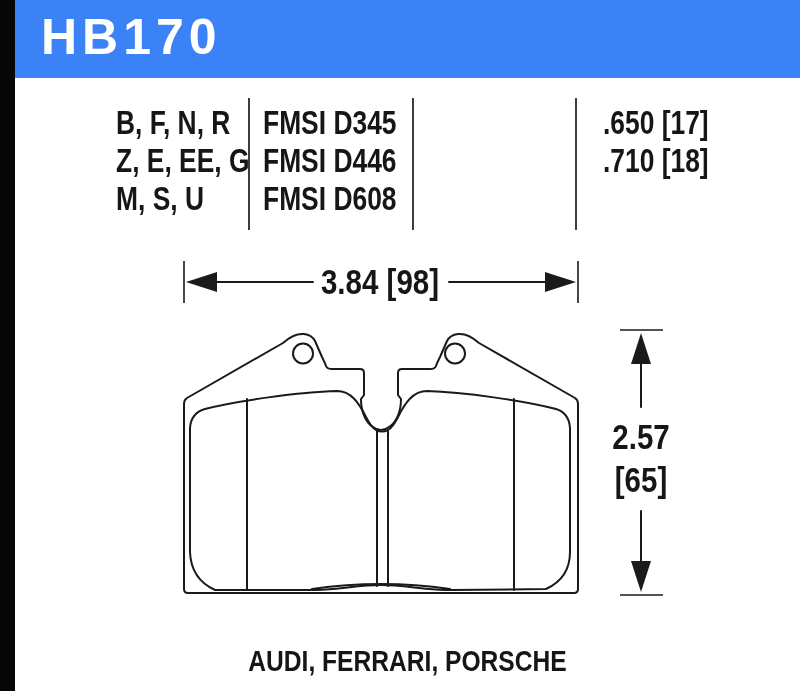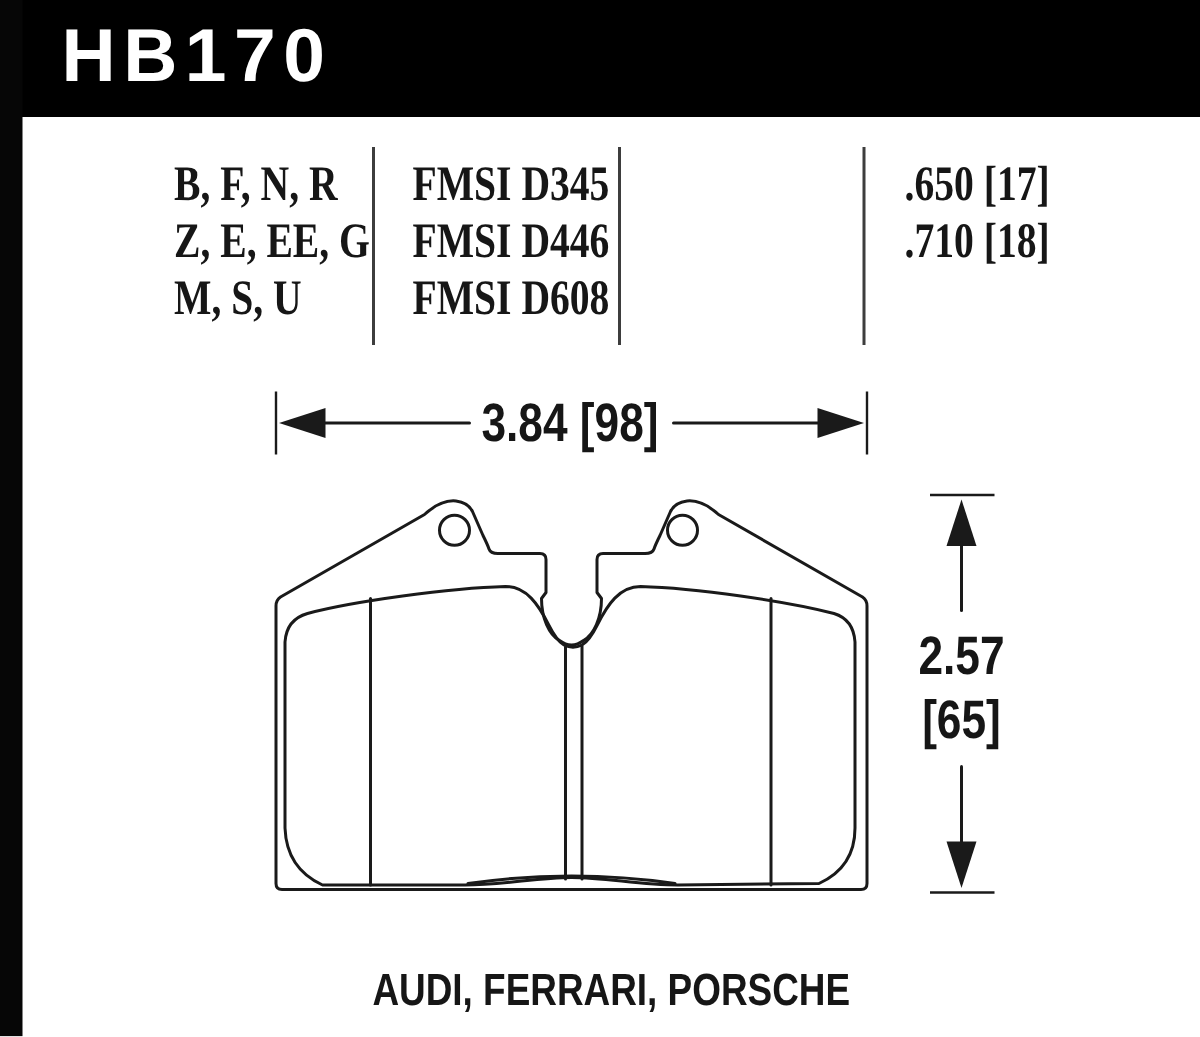--- a/index.html
+++ b/index.html
@@ -9,51 +9,51 @@
     height: 691px;
     background: #ffffff;
     overflow: hidden;
     font-family: "Liberation Sans", "DejaVu Sans", sans-serif;
     color: #161616;
   }
   
   .band-top {
     position: absolute; left: 0; top: 0;
     width: 800px; height: 78px;
-    background: #000000;
+    background: #3b82f6;
   }
   .band-left {
     position: absolute; left: 0; top: 0;
     width: 15px; height: 691px;
     background: #060606;
   }
   .part-number {
     position: absolute; left: 41px; top: 8px;
     font-size: 50px; font-weight: 700;
     letter-spacing: 5px;
     color: #ffffff;
     white-space: nowrap;
   }
   
-  .tcol { position: absolute; top: 104px; font-family: Liberation Serif, serif; }
+  .tcol { position: absolute; top: 104px; }
   .trow {
     height: 38px; line-height: 38px;
     font-size: 33px; font-weight: 700;
     white-space: nowrap;
     transform: scaleX(0.80);
     transform-origin: 0 50%;
   }
   .tdiv {
     position: absolute; top: 98px;
     width: 2px; height: 132px;
     background: #3d3d3d;
   }
   #col-compounds { left: 116px; }
   #div-1 { left: 248px; }
-  #col-fmsi { left: 275px; }
+  #col-fmsi { left: 263px; }
   #div-2 { left: 412px; }
   #div-3 { left: 575px; }
   #col-thickness { left: 603px; }
   
   svg.drawing {
     position: absolute; left: 0; top: 0;
     width: 800px; height: 691px;
   }
   svg .ln { fill: none; stroke: #1a1a1a; stroke-width: 2; stroke-linejoin: round; stroke-linecap: round; }
   svg .thin { fill: none; stroke: #1a1a1a; stroke-width: 1.6; }

